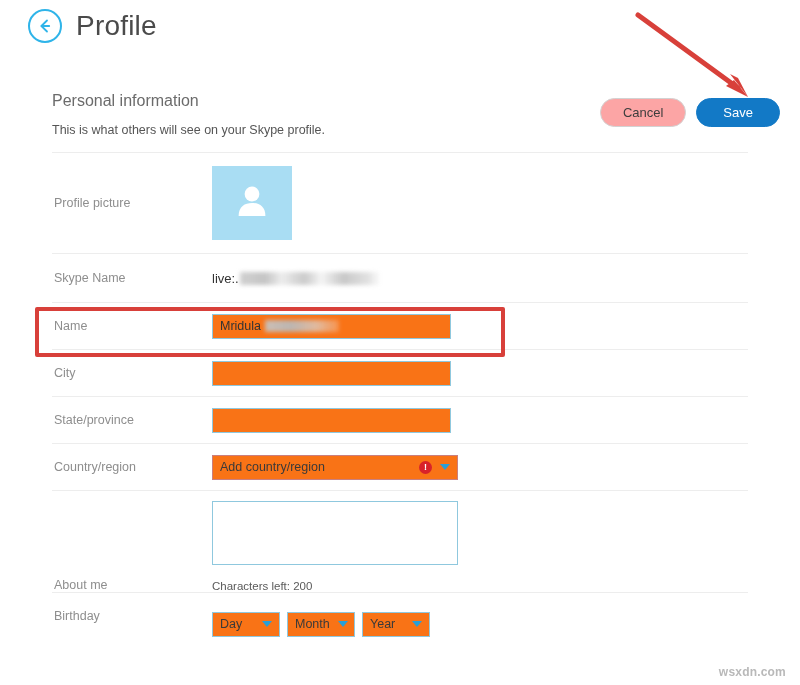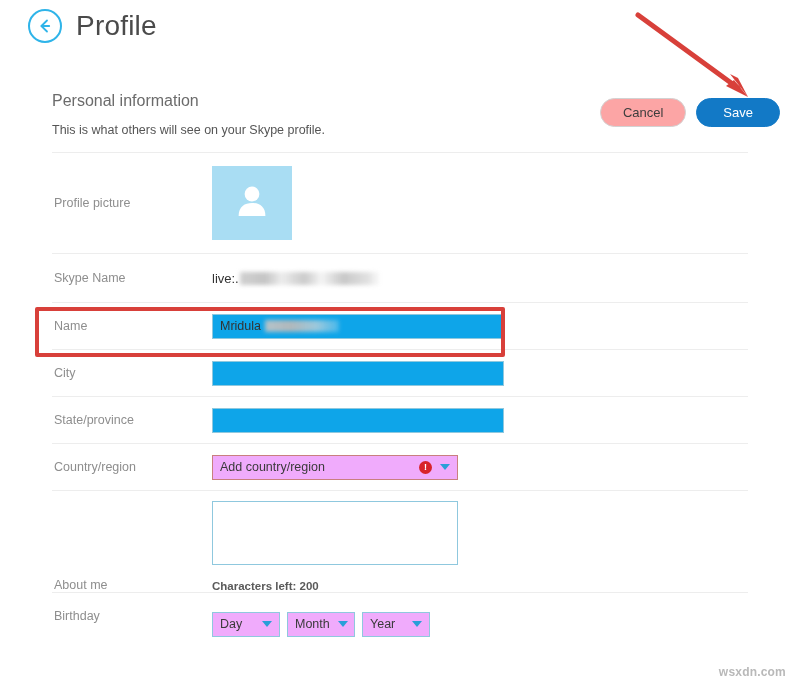--- a/index.html
+++ b/index.html
@@ -149,25 +149,25 @@
     background: linear-gradient(90deg,
       rgba(200,200,200,0.85) 0%, rgba(190,190,190,0.9) 18%,
       rgba(225,225,225,0.6) 30%, rgba(196,196,196,0.9) 46%,
       rgba(235,235,235,0.5) 58%, rgba(193,193,193,0.9) 74%,
       rgba(215,215,215,0.7) 92%, rgba(240,240,240,0.2) 100%);
     filter: blur(2.2px);
     vertical-align: middle;
   }
 
   .text-input {
-    width: 292px;
+    width: 239px;
     height: 25px;
     box-sizing: border-box;
     border: 1px solid #8fc8de;
-    background: #0ea5e9;
+    background: #f97316;
     font-size: 12.5px;
     font-family: "Liberation Sans", sans-serif;
     color: #333333;
     padding: 0 7px;
     outline: none;
     display: flex;
     align-items: center;
   }
   .name-input { position: relative; }
   .name-redact {
@@ -187,29 +187,28 @@
     width: 246px;
     height: 64px;
     box-sizing: border-box;
     border: 1px solid #8fc8de;
     background: #fff;
   }
   .chars-left {
     font-size: 11.5px;
     color: #5a5a5a;
     margin-top: 15px;
-    font-weight: bold;
   }
 
   
   .select {
     height: 25px;
     box-sizing: border-box;
     border: 1px solid #8fc8de;
-    background: #f0abfc;
+    background: #f97316;
     display: inline-flex;
     align-items: center;
     justify-content: space-between;
     padding: 0 7px;
     font-size: 12.5px;
     color: #3a3a3a;
     cursor: pointer;
   }
   .select.country {
     width: 246px;

